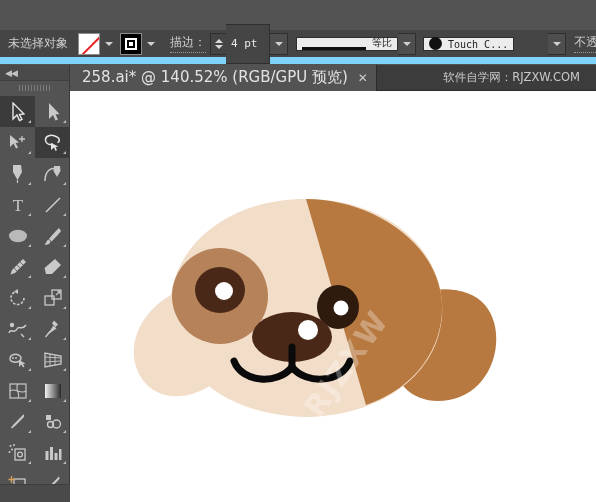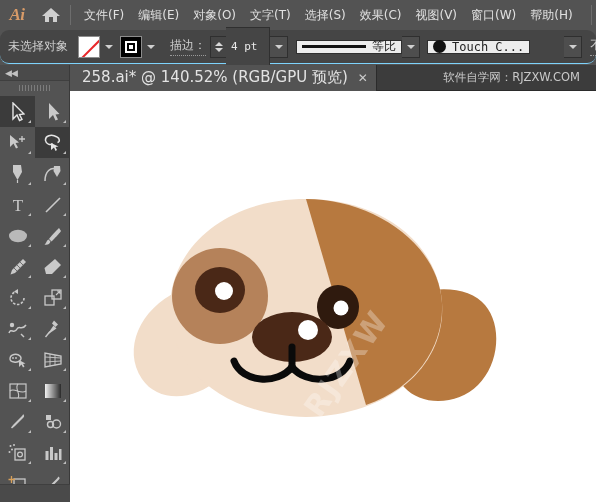--- a/index.html
+++ b/index.html
@@ -35,22 +35,22 @@
     padding:0 7px; height:30px; line-height:30px;
     font-size:12px; color:#e0e0e0; white-space:nowrap;
     font-family:"DejaVu Sans","Liberation Sans",sans-serif;
   }
   .mb-right-sep { position:absolute; right:4px; top:5px; width:1px; height:20px; background:#6d6d6d; }
 
   
   .ctrlbar {
     position:absolute; left:0; top:30px; width:596px; height:34px;
     background:#454545;
-    border-bottom:1px solid #7dd3fc;
-    display:flex; align-items:center;border-radius:9px;
+    border-bottom:7px solid #7dd3fc;
+    display:flex; align-items:center;
   }
   .grip-v {
     width:9px; height:22px; margin-left:3px; margin-right:5px;
     background:repeating-linear-gradient(to right,#6e6e6e 0 1px,transparent 1px 3px);
     background-position:center; background-repeat:repeat-x; background-size:3px 14px;
     display:flex;
   }
   .grip-v i {
     display:block; width:100%; height:14px; margin-top:4px;
     background-image:repeating-linear-gradient(to bottom,#787878 0 1px,transparent 1px 2px);
@@ -91,21 +91,21 @@
   }
   .stepper .up { width:0;height:0;border-left:4px solid transparent;border-right:4px solid transparent;border-bottom:4px solid #d8d8d8; }
   .stepper .dn { width:0;height:0;border-left:4px solid transparent;border-right:4px solid transparent;border-top:4px solid #d8d8d8; }
   .numfield {
     height:40px; min-width:44px; background:#454545; border:1px solid #2f2f2f;
     border-left:none; color:#e9e9e9; font-size:11px; display:flex; align-items:center;
     padding-left:5px; font-family:"DejaVu Sans Mono","Liberation Mono",monospace;
   }
   .dd-box {
     height:14px; background:#ececec; border:1px solid #2f2f2f;
-    display:flex; align-items:center; color:#222; font-size:12px; padding:0 5px;
+    display:flex; align-items:flex-end; color:#222; font-size:10px; padding:0 5px;
     white-space:nowrap;
   }
   .dd-arrow {
     width:18px; height:22px; background:#4e4e4e; border:1px solid #2f2f2f; border-left:none;
     display:flex; align-items:center; justify-content:center;
   }
   .strokeline { width:64px; height:3px; background:#111; margin-right:6px; }
   .brush-dot { width:13px; height:13px; border-radius:50%; background:#111; margin-right:6px; }
   .mono { font-family:"DejaVu Sans Mono","Liberation Mono",monospace; }
 
@@ -176,41 +176,20 @@
     font-size:30px; color:rgba(255,255,255,0.30); font-weight:bold;
     transform:rotate(-55deg); pointer-events:none; letter-spacing:2px;
     font-family:"DejaVu Sans","Liberation Sans",sans-serif;
   }
 </style>
 </head>
 <body>
 
 <div id="app">
 
-  <div class="menubar">
-    <div class="ai-logo">Ai</div>
-    <div class="home-btn">
-      <svg width="20" height="18" viewBox="0 0 20 18">
-        <path d="M10 2 L19 10 L16 10 L16 16 L12 16 L12 11 L8 11 L8 16 L4 16 L4 10 L1 10 Z" fill="#cfcfcf"></path>
-      </svg>
-    </div>
-    <div class="mb-sep"></div>
-    <div class="menu-items">
-      <div class="menu-item">文件(F)</div>
-      <div class="menu-item">编辑(E)</div>
-      <div class="menu-item">对象(O)</div>
-      <div class="menu-item">文字(T)</div>
-      <div class="menu-item">选择(S)</div>
-      <div class="menu-item">效果(C)</div>
-      <div class="menu-item">视图(V)</div>
-      <div class="menu-item">窗口(W)</div>
-      <div class="menu-item">帮助(H)</div>
-    </div>
-    <div class="mb-right-sep"></div>
-  </div>
 
   <div class="ctrlbar">
     <div class="grip-v">
         <i></i>
       </div>
 
     <div class="ctrl-label">未选择对象</div>
 
     <div class="swatch-wrap">
       <div class="swatch">

